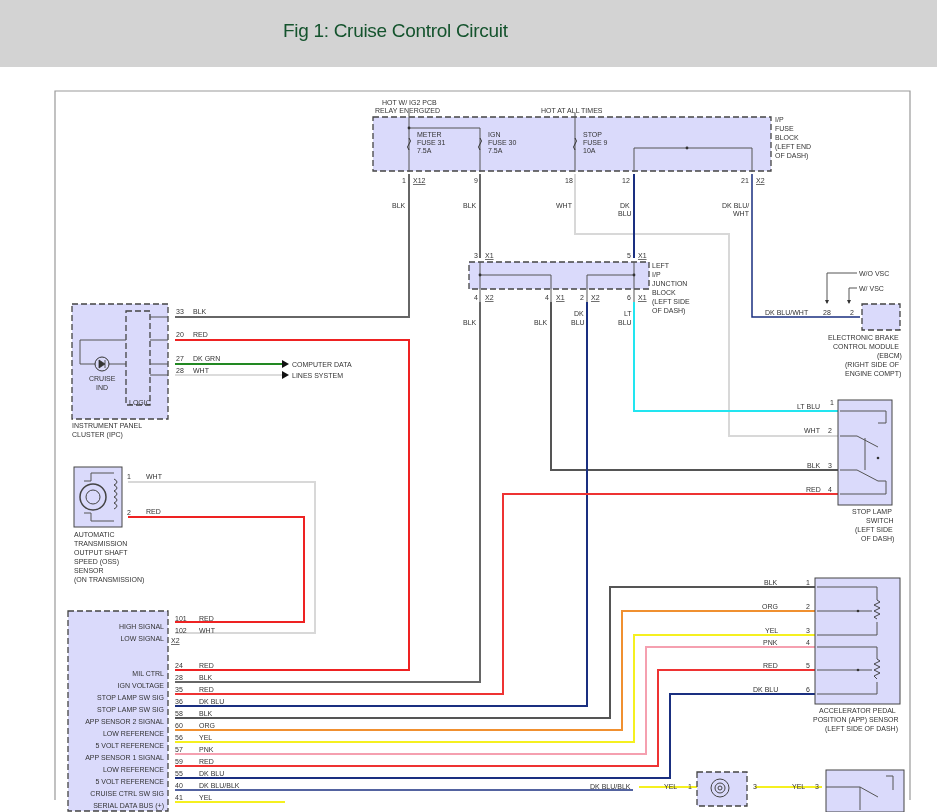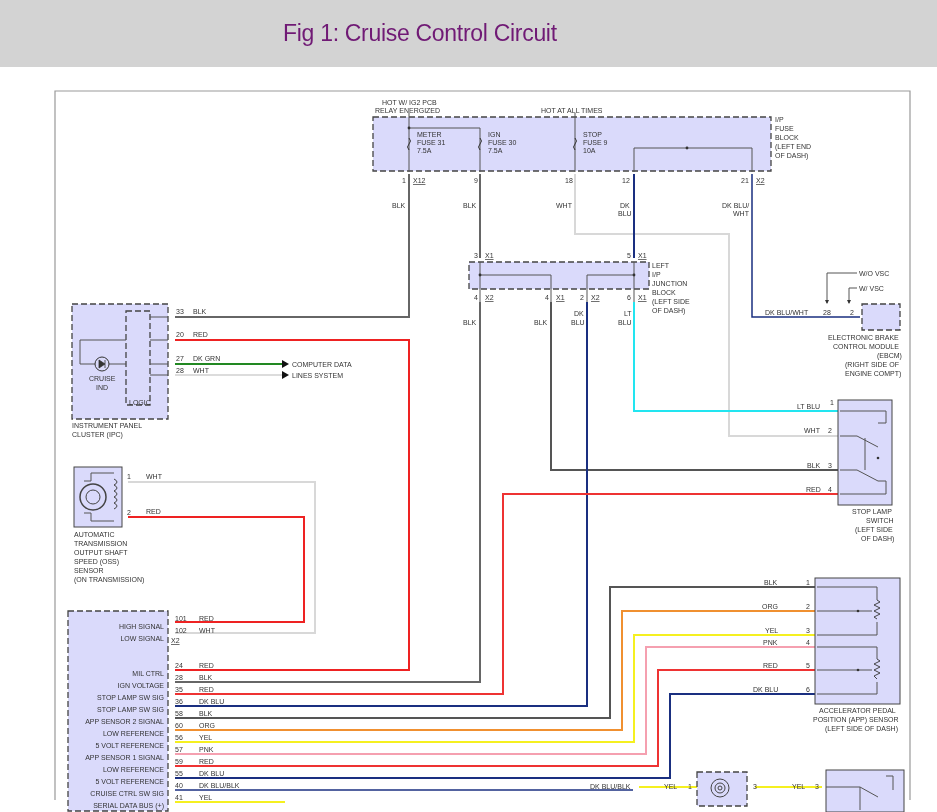--- a/index.html
+++ b/index.html
@@ -1,18 +1,18 @@
 <!DOCTYPE html>
 <html><head>
 <meta charset="utf-8">
 <style>
   html, body { margin:0; padding:0; background:#ffffff; }
   body { width:937px; height:812px; overflow:hidden; position:relative; font-family:"Liberation Sans", sans-serif; }
   .header { position:absolute; left:0; top:0; width:937px; height:67px; background:#d3d3d3; }
-  .header-title { position:absolute; left:283px; top:20px; font-size:23px; color:#701a75; font-family:"Liberation Sans", sans-serif; letter-spacing:-0.3px; }
+  .header-title { position:absolute; left:283px; top:20px; font-size:19px; color:#14532d; font-family:"Liberation Sans", sans-serif; letter-spacing:-0.3px; }
   .diagram { position:absolute; left:0; top:0; }
   svg text { font-family:"Liberation Sans", sans-serif; font-size:7px; fill:#333; }
   .box { fill:#dadafb; stroke:#444; stroke-width:1.3; stroke-dasharray:6 3; }
   .sbox { fill:#dadafb; stroke:#444; stroke-width:1; }
   .thin { stroke:#555; stroke-width:1; fill:none; }
 </style>
 </head>
 <body>
 
 <div class="header">

